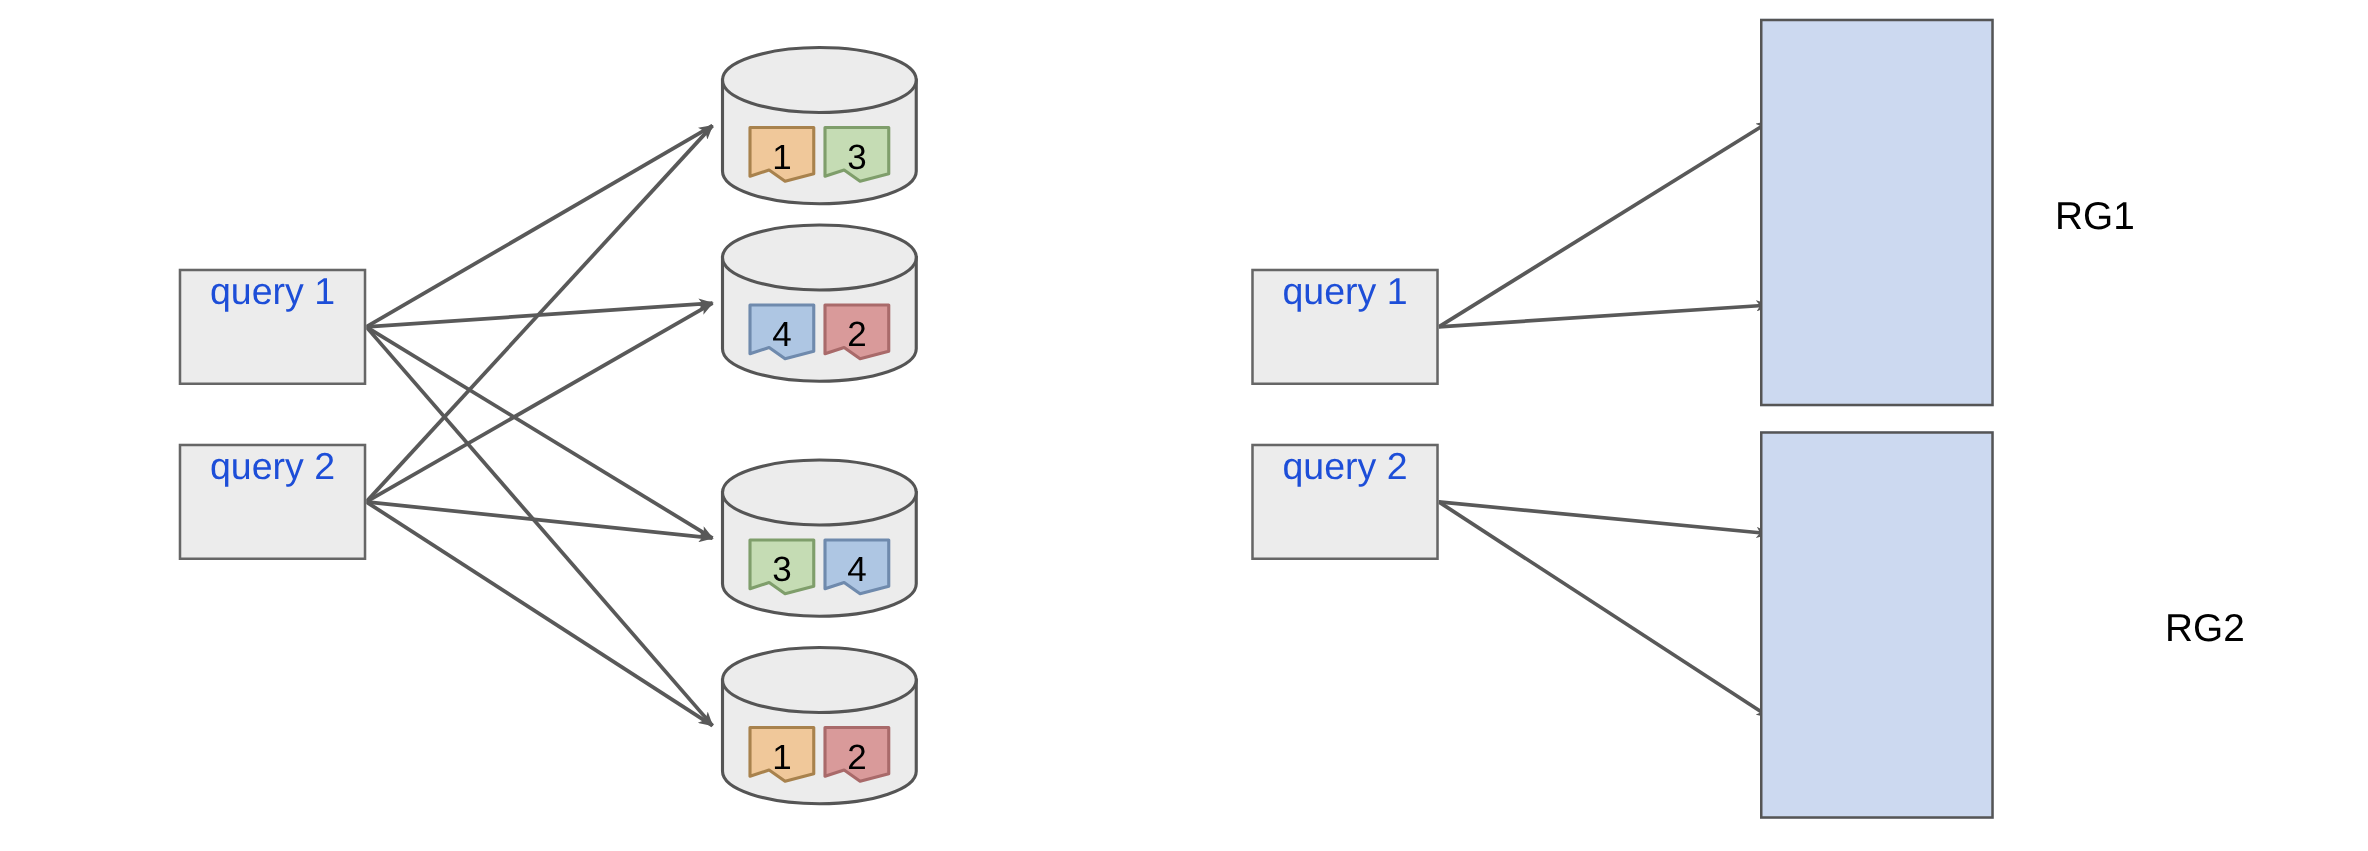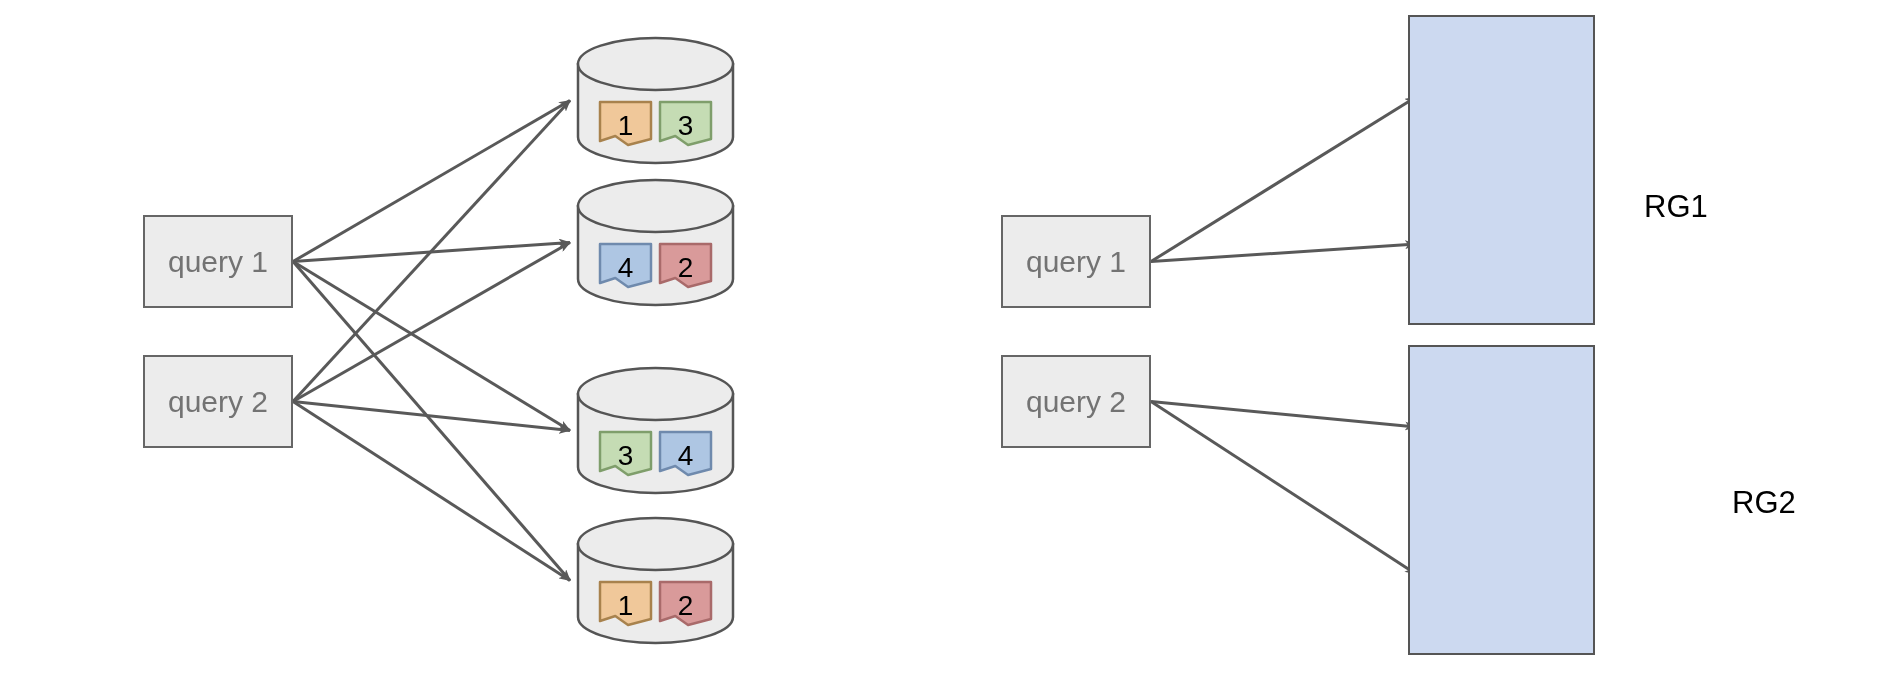--- a/index.html
+++ b/index.html
@@ -1,20 +1,20 @@
 <!DOCTYPE html>
 <html><head>
 <meta charset="utf-8">
 <style>
   html,body{margin:0;padding:0;background:#ffffff;}
   body{width:1894px;height:681px;font-family:"Liberation Sans",sans-serif;overflow:hidden;}
   #stage{position:relative;width:1894px;height:681px;background:#fff;}
   svg.layer{position:absolute;left:0;top:0;width:1894px;height:681px;}
   .qbox{position:absolute;background:#ececec;border:2px solid #666666;box-sizing:border-box;
-        display:flex;align-items:center;justify-content:center;font-size:30px;color:#737373;}
+        display:flex;align-items:flex-start;justify-content:center;font-size:30px;color:#1d4ed8;}
   .rglabel{position:absolute;font-size:31px;color:#000;white-space:nowrap;}
   .groupbox{position:absolute;background:#ccd9f0;border:2px solid #555;box-sizing:border-box;}
   .chip-text{font-size:28px;fill:#000;font-family:"Liberation Sans",sans-serif;}
 </style>
 </head>
 <body>
 
 <div id="stage">
 
   <svg class="layer" viewBox="0 0 1894 681">
@@ -121,17 +121,17 @@
         <span>query 2</span>
       </div>
       <div class="qbox" style="left: 1001px; top: 215px; width: 150px; height: 93px; background: rgb(236, 236, 236); border-color: rgb(102, 102, 102);">
         <span>query 1</span>
       </div>
       <div class="qbox" style="left: 1001px; top: 355px; width: 150px; height: 93px; background: rgb(236, 236, 236); border-color: rgb(102, 102, 102);">
         <span>query 2</span>
       </div>
     </div>
   <div id="labels-host">
-      <div class="rglabel" style="left: 1644px; top: 155px; margin-top: 34px;">RG1</div>
+      <div class="rglabel" style="left: 1644px; top: 155px;">RG1</div>
       <div class="rglabel" style="left: 1732px; top: 485px;">RG2</div>
     </div>
 
 </div>
 
 </body></html>

